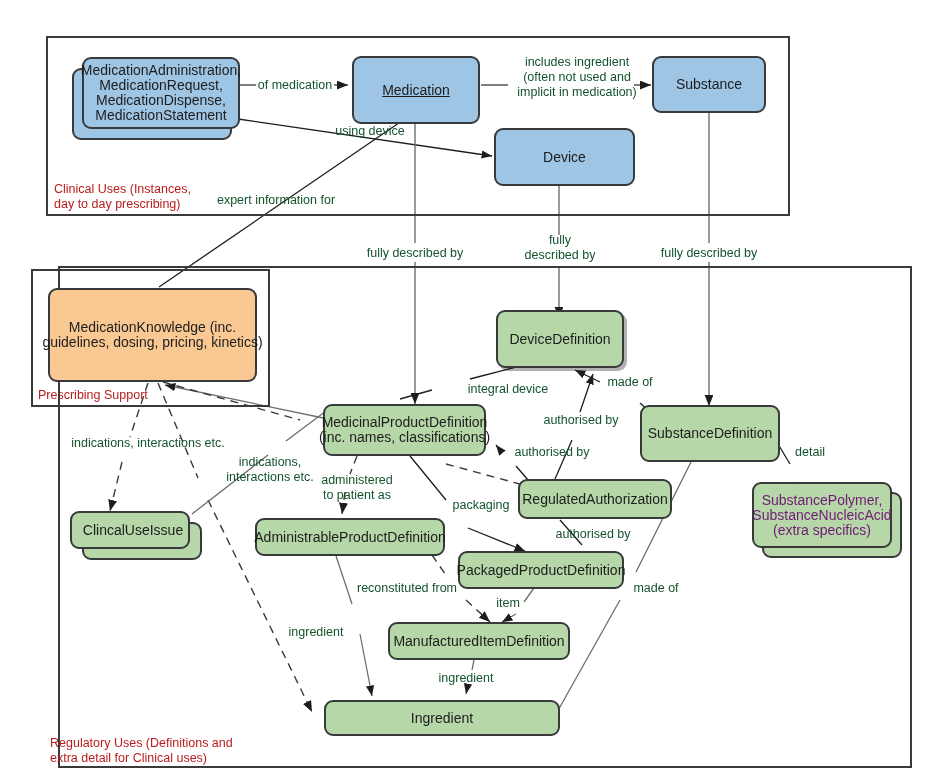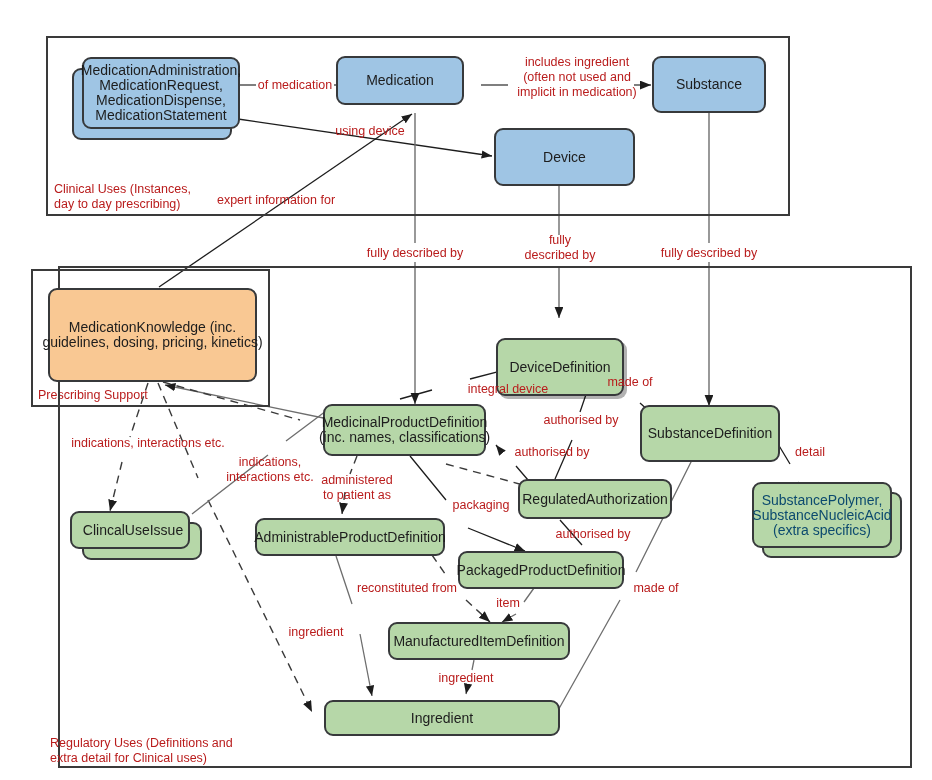--- a/index.html
+++ b/index.html
@@ -8,23 +8,23 @@
   svg#canvas{position:absolute;left:0;top:0;width:932px;height:780px;}
   .node{position:absolute;box-sizing:border-box;border:2px solid #37393b;border-radius:9px;
         display:flex;align-items:center;justify-content:center;text-align:center;
         font-size:14px;line-height:15px;color:#1d1d1d;padding:2px 5px;}
   .blue{background:#9FC5E4;}
   .green{background:#B6D7A8;}
   .orange{background:#F9C893;}
   .stack-shadow{position:absolute;box-sizing:border-box;border:2px solid #37393b;border-radius:9px;}
   .container{position:absolute;box-sizing:border-box;border:2px solid #3a3a3a;background:transparent;}
   .ctext{position:absolute;font-size:12.5px;line-height:15px;color:#b91c1c;white-space:pre;}
-  .edgelbl{position:absolute;font-size:12.5px;line-height:15px;color:#b91c1c;text-align:center;white-space:pre;}
-  .faded{color:#0c4a6e;}
-  .dropshadow{box-shadow:3px 3px 0px rgba(0,0,0,0.30);margin-top:28px;}
+  .edgelbl{position:absolute;font-size:12.5px;line-height:15px;color:#14532d;text-align:center;white-space:pre;}
+  .faded{color:#701a75;}
+  .dropshadow{box-shadow:3px 3px 0px rgba(0,0,0,0.30);}
 </style>
 </head>
 <body>
 
 <div id="stage">
 
   <svg id="canvas">
     <defs>
       <marker id="ah" markerWidth="9" markerHeight="9" refX="8" refY="3.2" orient="auto">
         <path d="M0,0 L8,3.2 L0,6.4 z" fill="#1d1d1d"></path>
@@ -97,21 +97,21 @@
 extra detail for Clinical uses)</div>
 
   <div class="stack-shadow blue" style="left:72px;top:68px;width:160px;height:72px;"></div>
   <div class="node blue" style="left:82px;top:57px;width:158px;height:72px;">
     <span style="white-space:pre;">MedicationAdministration,
 MedicationRequest,
 MedicationDispense,
 MedicationStatement</span>
   </div>
 
-  <div class="node blue" style="left:336px;top:56px;width:128px;height:49px;">
+  <div class="node blue" style="left:352px;top:56px;width:128px;height:68px;text-decoration:underline;">
     <span>Medication</span>
   </div>
 
   <div class="node blue" style="left:652px;top:56px;width:114px;height:57px;">
     <span>Substance</span>
   </div>
 
   <div class="node blue" style="left:494px;top:128px;width:141px;height:58px;">
     <span>Device</span>
   </div>

